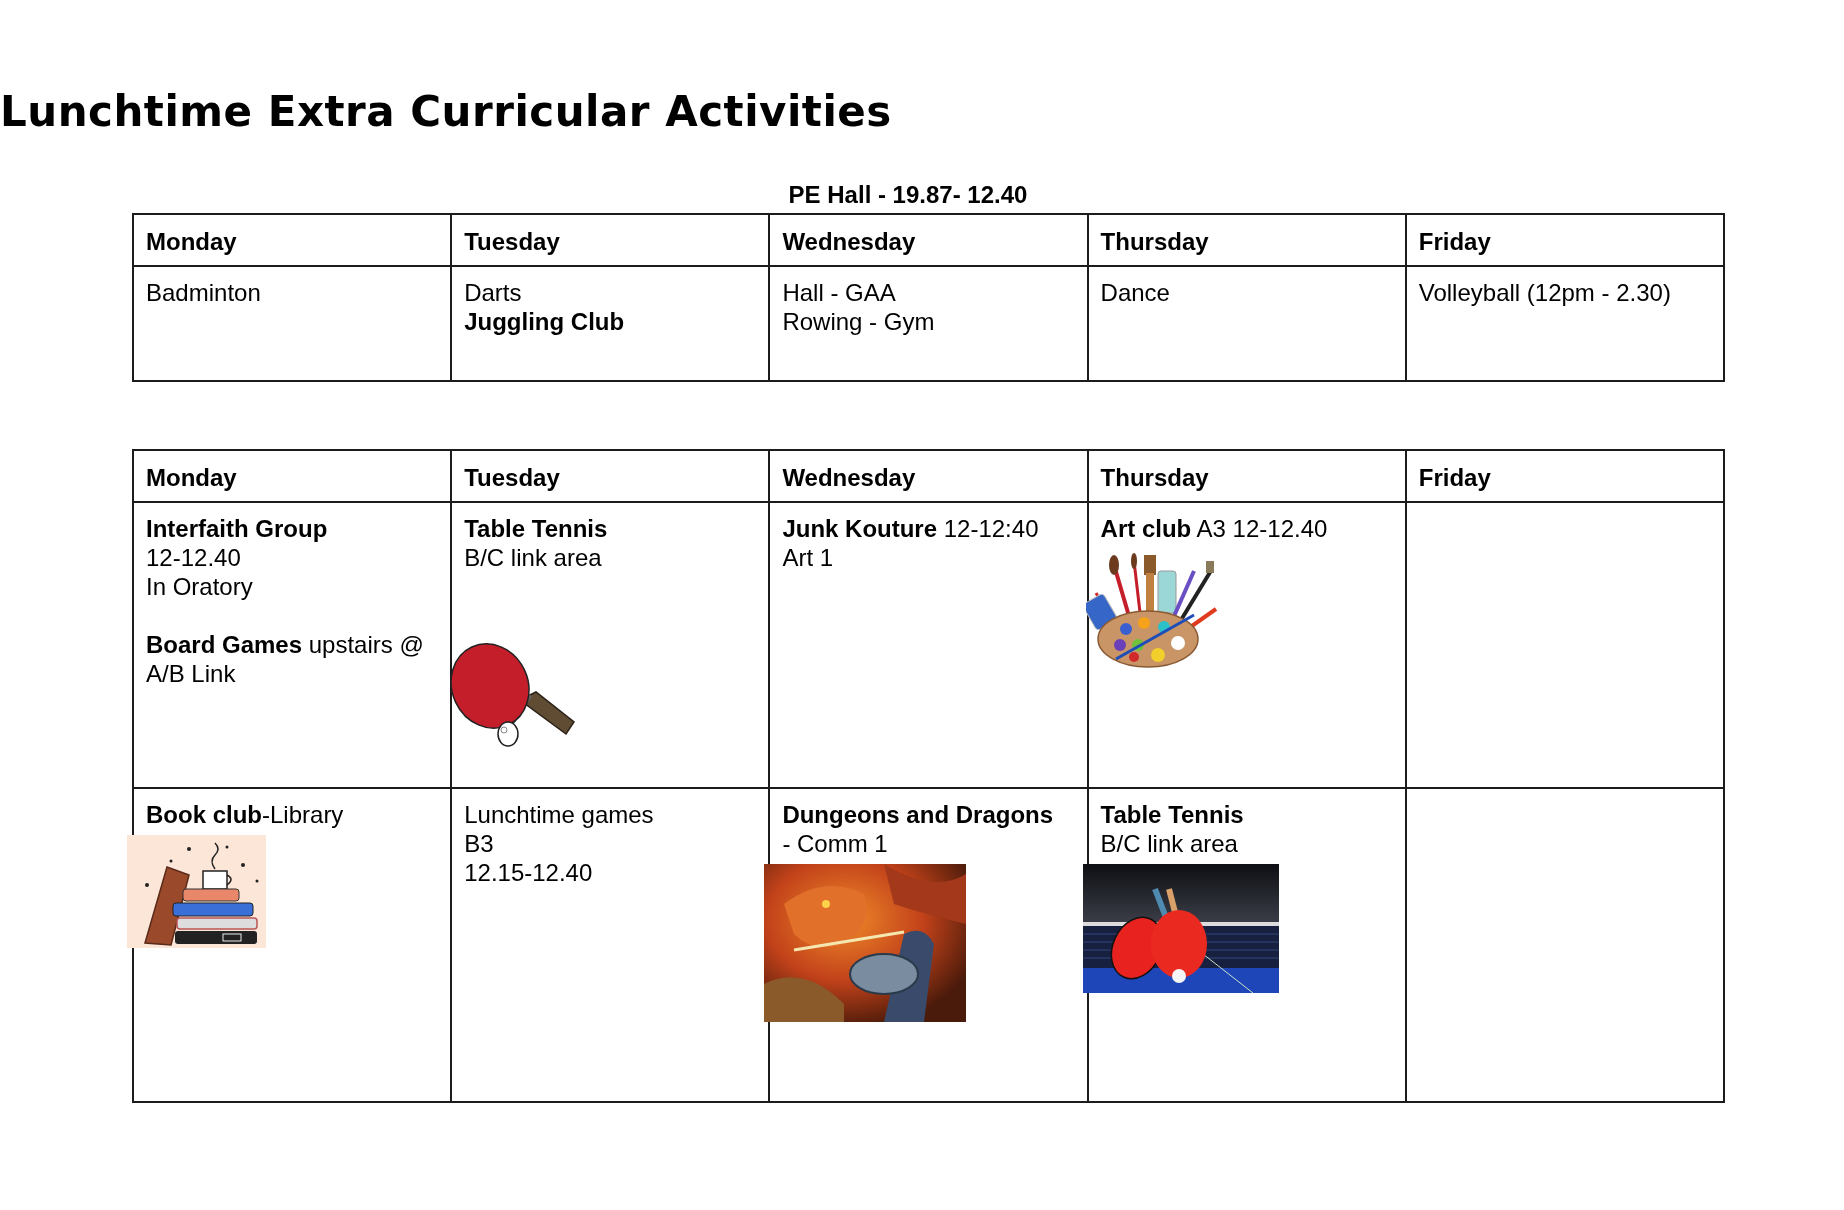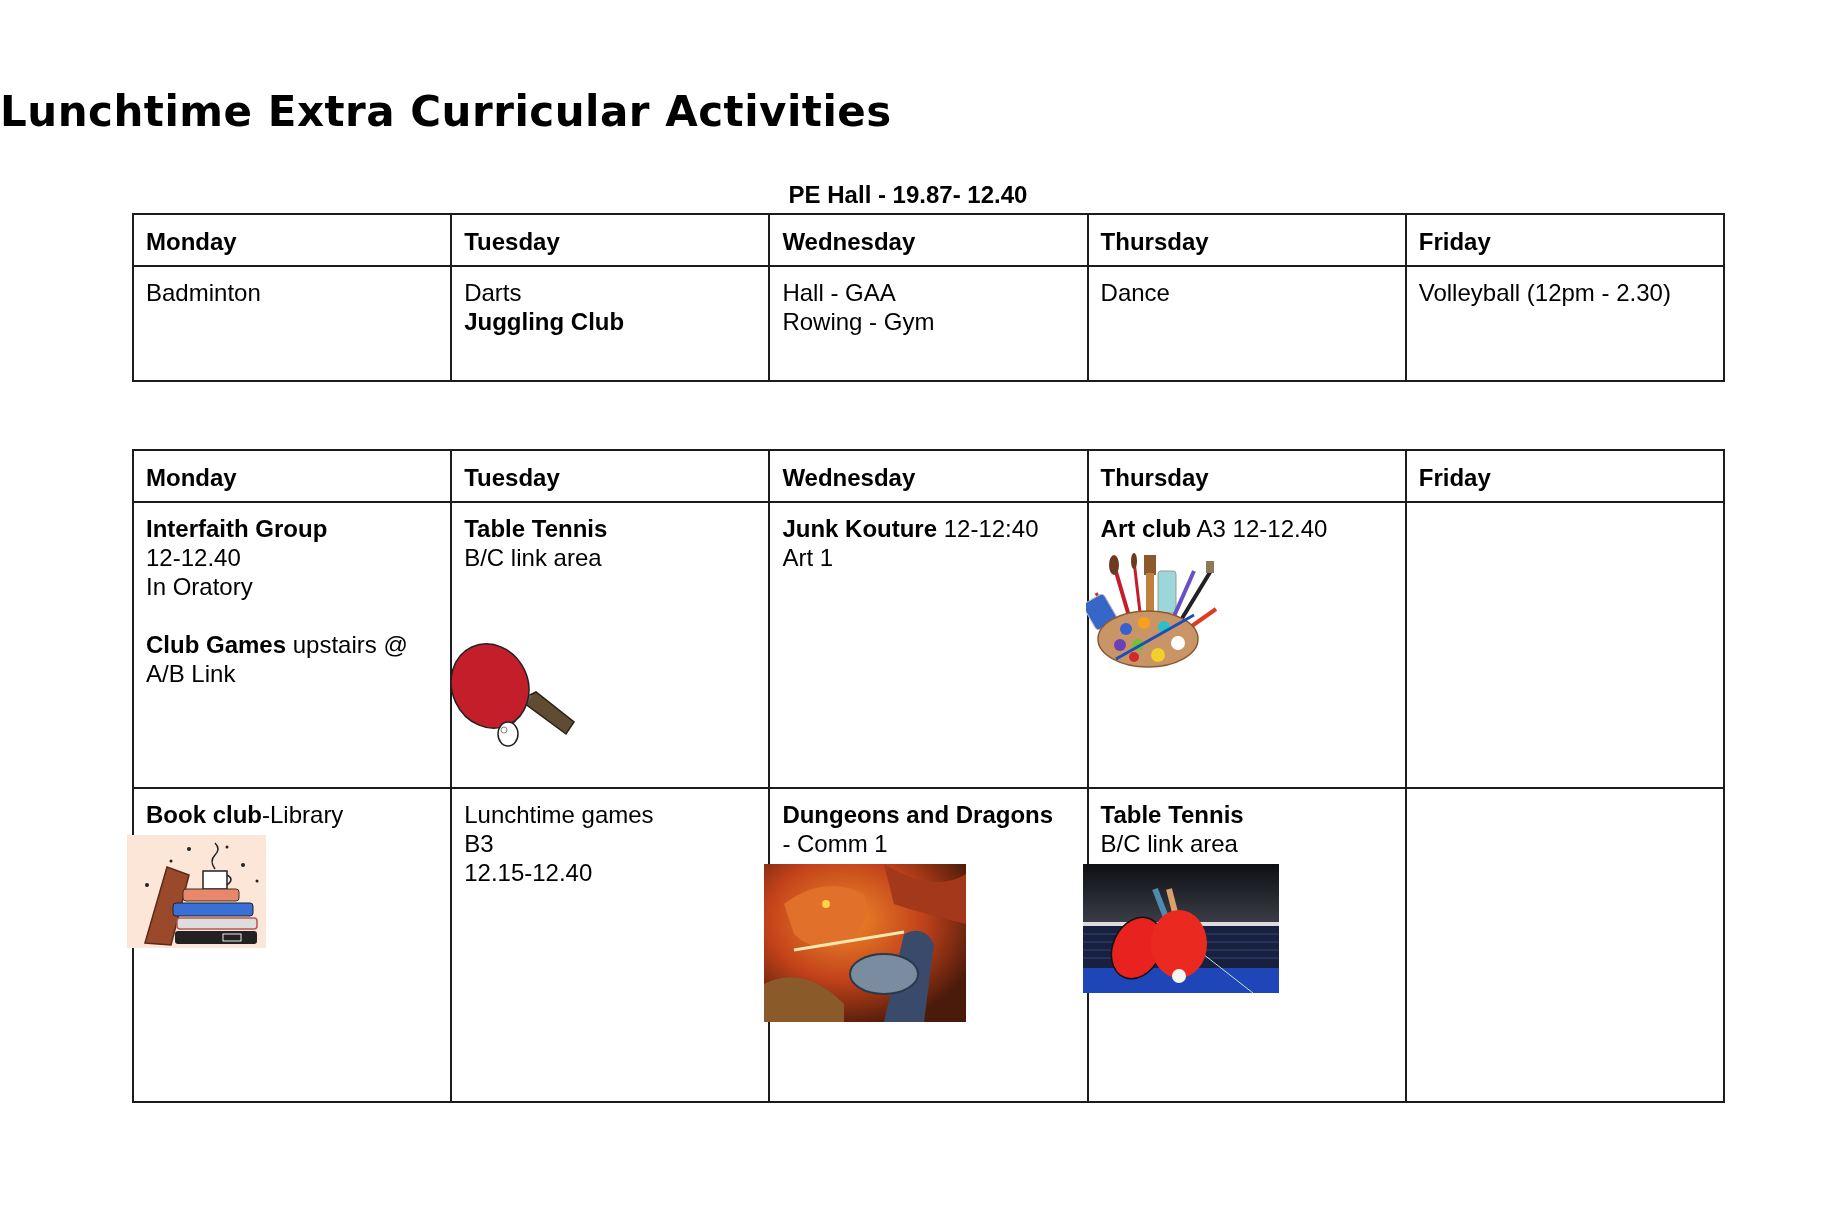--- a/index.html
+++ b/index.html
@@ -137,21 +137,21 @@
     <th>Wednesday</th>
     <th>Thursday</th>
     <th>Friday</th>
   </tr>
   <tr class="row-1">
     <td>
       <span class="line b">Interfaith Group</span>
       <span class="line">12-12.40</span>
       <span class="line">In Oratory</span>
       <span class="gap"></span>
-      <span class="line"><span class="b">Club Games</span><span> upstairs @</span></span>
+      <span class="line"><span class="b">Board Games</span><span> upstairs @</span></span>
       <span class="line">A/B Link</span>
     </td>
     <td>
       <span class="line b">Table Tennis</span>
       <span class="line">B/C link area</span>
     </td>
     <td>
       <span class="line"><span class="b">Junk Kouture</span><span> 12-12:40</span></span>
       <span class="line">Art 1</span>
     </td>

